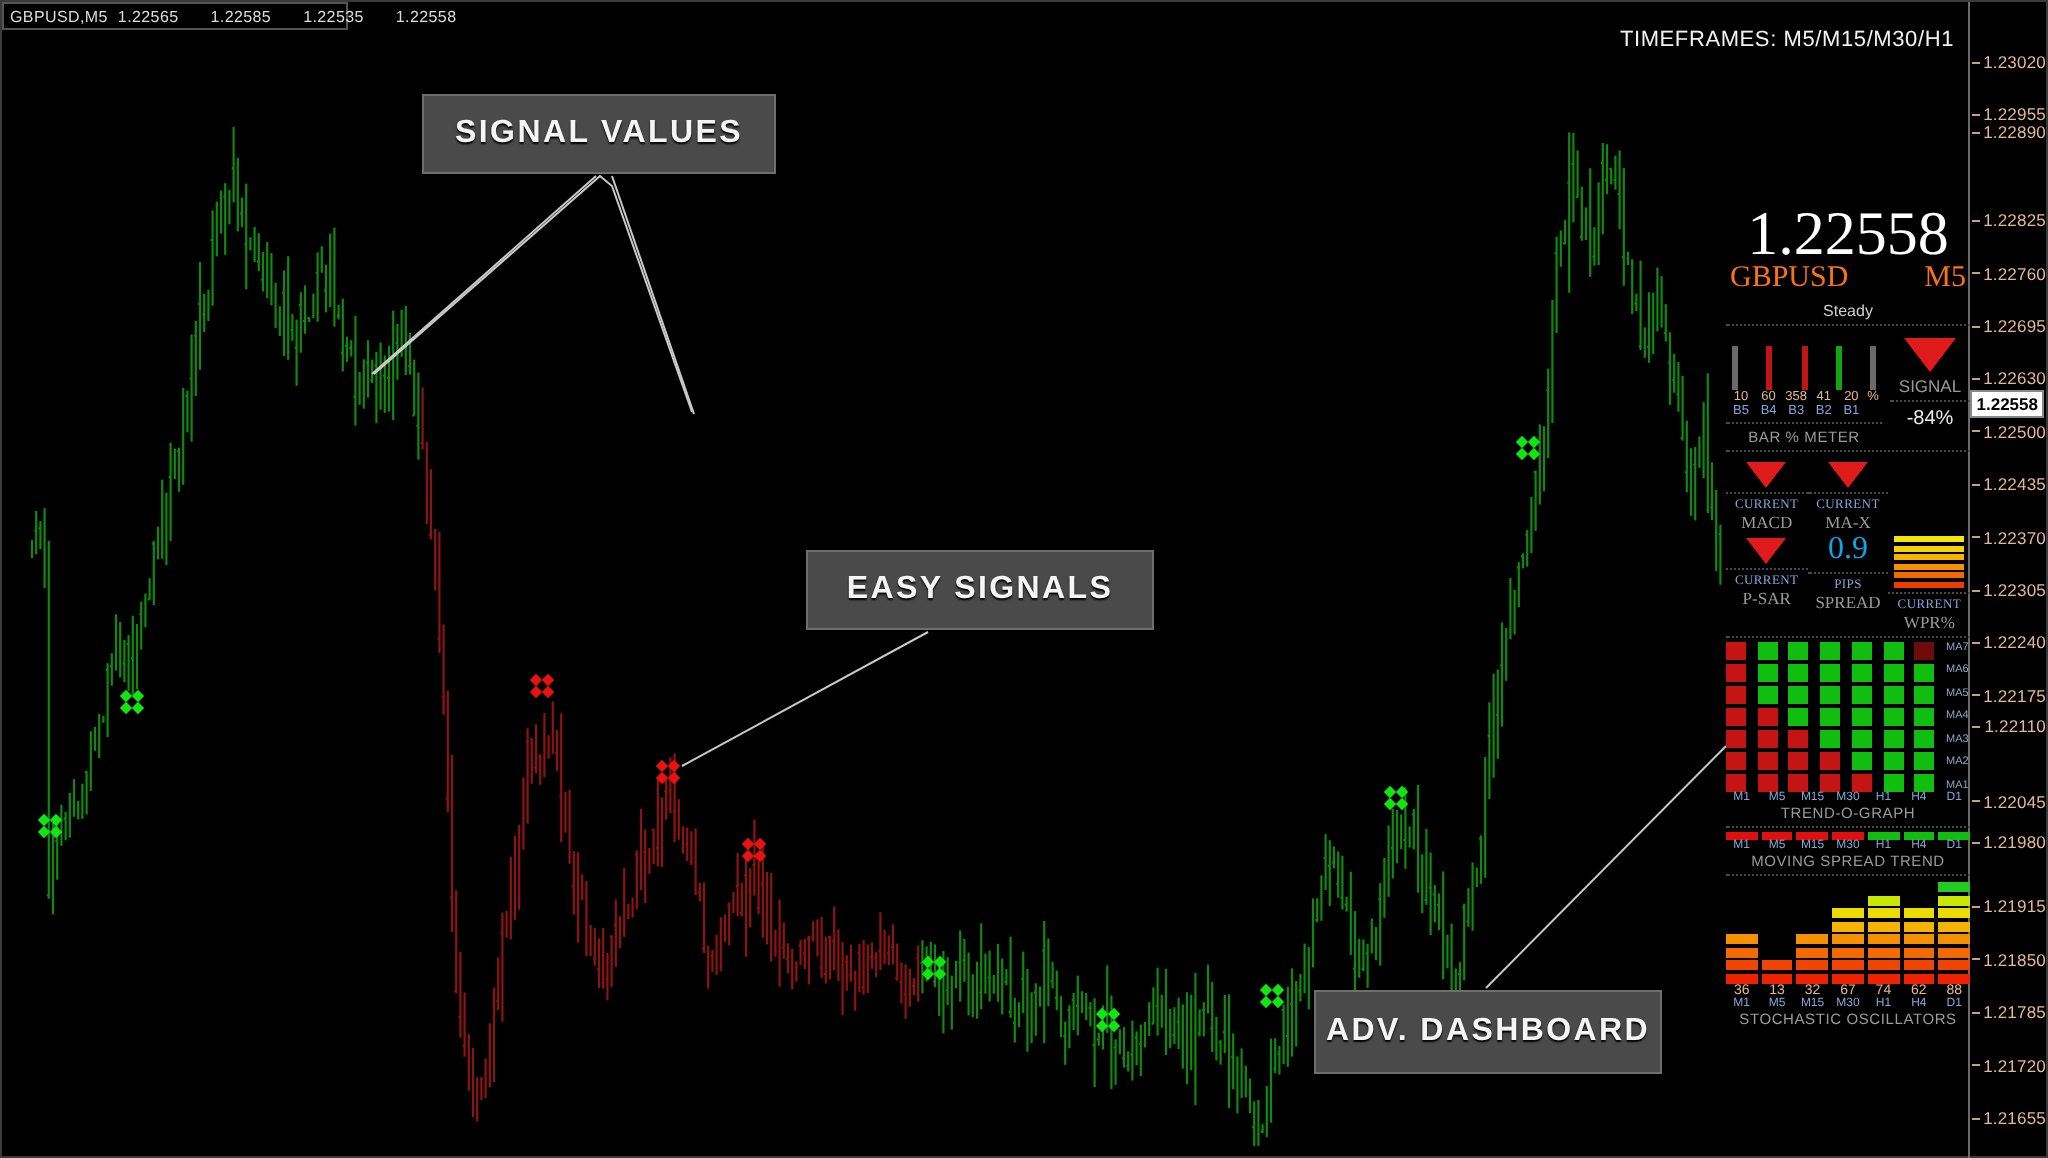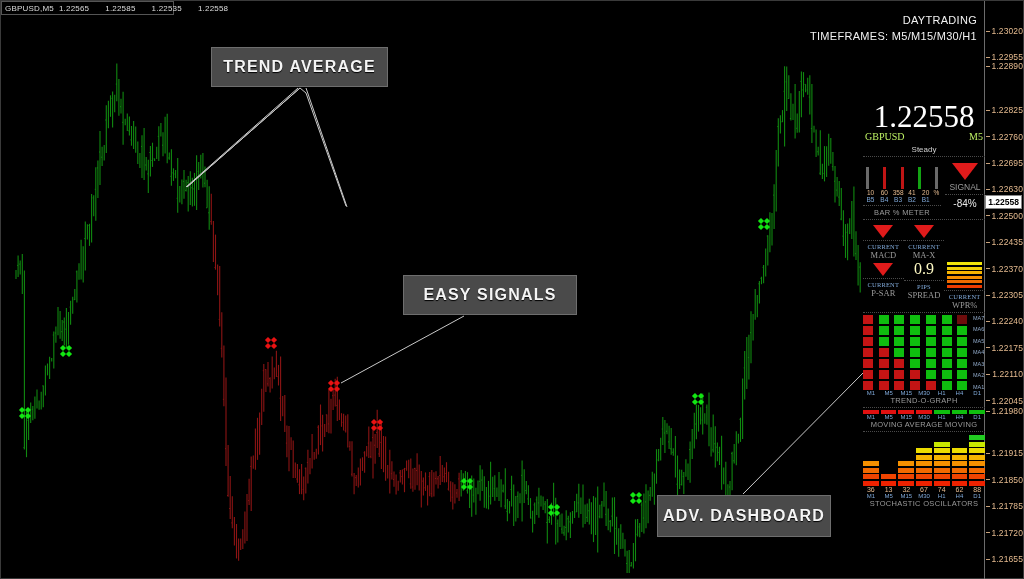--- a/index.html
+++ b/index.html
@@ -50,21 +50,21 @@
   #dash {
     position:absolute; left:862px; top:100px; width:122px;
     font-size:7px; color:#9a9a9a; text-align:center;
   }
   .bigprice {
     font-family:"Liberation Serif", serif;
     font-size:31px; line-height:32px; color:#fff; letter-spacing:0;
   }
   .symrow {
     display:flex; justify-content:space-between; align-items:center;
-    font-family:"Liberation Serif", serif; font-size:10px; color:#bef264;
+    font-family:"Liberation Serif", serif; font-size:15px; color:#f97316;
     padding:0 2px; margin-top:-2px;
   }
   .steady { font-size:8px; color:#cfcfcf; margin-top:3px; }
   .hr { border-top:1px dotted #4a4a4a; margin:2px 0; }
 
   
   .meterwrap { display:flex; gap:4px; }
   .meterL { flex:1; }
   .barmeter { display:flex; justify-content:space-between; align-items:flex-end;
               height:30px; padding:0 3px; }
@@ -85,21 +85,21 @@
     width:0;height:0;margin:3px auto 1px;
     border-left:10px solid transparent;border-right:10px solid transparent;
     border-top:13px solid #e01b1b;
   }
   .lblblue { font-size:6.5px; color:#7fa8d8; letter-spacing:.2px; }
   .lblgrey { font-size:8.5px; color:#9a9a9a; }
   .pct84 { font-size:10px; color:#e8e8e8; margin-top:3px; }
 
   .grid3 { display:flex; }
   .g3c { flex:1;font-family:Liberation Serif, serif; }
-  .pipval { font-size:16px; color:#fef9c3; line-height:18px; }
+  .pipval { font-size:16px; color:#0ea5e9; line-height:18px; }
 
   .wprbars { display:flex; flex-direction:column; gap:1.5px; padding:2px 3px 0; }
   .wprbars i { display:block; height:3px; }
 
   
   .tog { display:flex; }
   .toggrid { flex:1; display:grid; grid-template-columns:repeat(7,1fr); gap:2px; }
   .toggrid i { display:block; width:10px; height:9px; }
   .togrows { width:14px; display:flex; flex-direction:column; justify-content:space-between;
              font-size:5.5px; color:#8fa8c8; text-align:left; padding-left:2px; }
@@ -833,21 +833,20 @@
 
   <div id="titlebar">
     <span class="sym">GBPUSD,M5</span>
     <span class="q">1.22565</span>
     <span class="q">1.22585</span>
     <span class="q">1.22535</span>
     <span class="q">1.22558</span>
   </div>
 
   <div id="hdr">
-    <div>DAYTRADING</div>
     <div>TIMEFRAMES: M5/M15/M30/H1</div>
   </div>
 
   <div id="axis">
       <div class="tick" style="top: 25px; justify-content: flex-end;">
         <span class="dash"></span>
         <span class="lbl">1.23020</span>
       </div>
       <div class="tick" style="top: 51.4px;">
         <span class="dash"></span>
@@ -890,29 +889,29 @@
         <span class="lbl">1.22305</span>
       </div>
       <div class="tick" style="top: 315.4px;">
         <span class="dash"></span>
         <span class="lbl">1.22240</span>
       </div>
       <div class="tick" style="top: 341.8px;">
         <span class="dash"></span>
         <span class="lbl">1.22175</span>
       </div>
-      <div class="tick" style="top: 368px;">
+      <div class="tick" style="top: 357px;">
         <span class="dash"></span>
         <span class="lbl">1.22110</span>
       </div>
       <div class="tick" style="top: 394.6px;">
         <span class="dash"></span>
         <span class="lbl">1.22045</span>
       </div>
-      <div class="tick" style="top: 405px;">
+      <div class="tick" style="top: 415px;">
         <span class="dash"></span>
         <span class="lbl">1.21980</span>
       </div>
       <div class="tick" style="top: 447.4px;">
         <span class="dash"></span>
         <span class="lbl">1.21915</span>
       </div>
       <div class="tick" style="top: 473.8px;">
         <span class="dash"></span>
         <span class="lbl">1.21850</span>
@@ -1112,21 +1111,21 @@
       </div>
     <div class="tfrow" id="mat-tf">
         <div>M1</div>
         <div>M5</div>
         <div>M15</div>
         <div>M30</div>
         <div>H1</div>
         <div>H4</div>
         <div>D1</div>
       </div>
-    <div class="capt">MOVING AVERAGE MOVING</div>
+    <div class="capt">MOVING SPREAD TREND</div>
 
     <div class="hr"></div>
 
     <div class="stoch" id="st-cols">
         <div class="scol">
           <i style="background: rgb(238, 34, 0);"></i>
           <i style="background: rgb(240, 68, 0);"></i>
           <i style="background: rgb(242, 106, 0);"></i>
           <i style="background: rgb(245, 144, 0);"></i>
         </div>
@@ -1190,17 +1189,17 @@
         <div>M5</div>
         <div>M15</div>
         <div>M30</div>
         <div>H1</div>
         <div>H4</div>
         <div>D1</div>
       </div>
     <div class="capt">STOCHASTIC OSCILLATORS</div>
   </div>
 
-  <div class="callout" id="co1">TREND AVERAGE</div>
+  <div class="callout" id="co1">SIGNAL VALUES</div>
   <div class="callout" id="co2">EASY SIGNALS</div>
   <div class="callout" id="co3">ADV. DASHBOARD</div>
 
 </div>
 
 </body></html>

